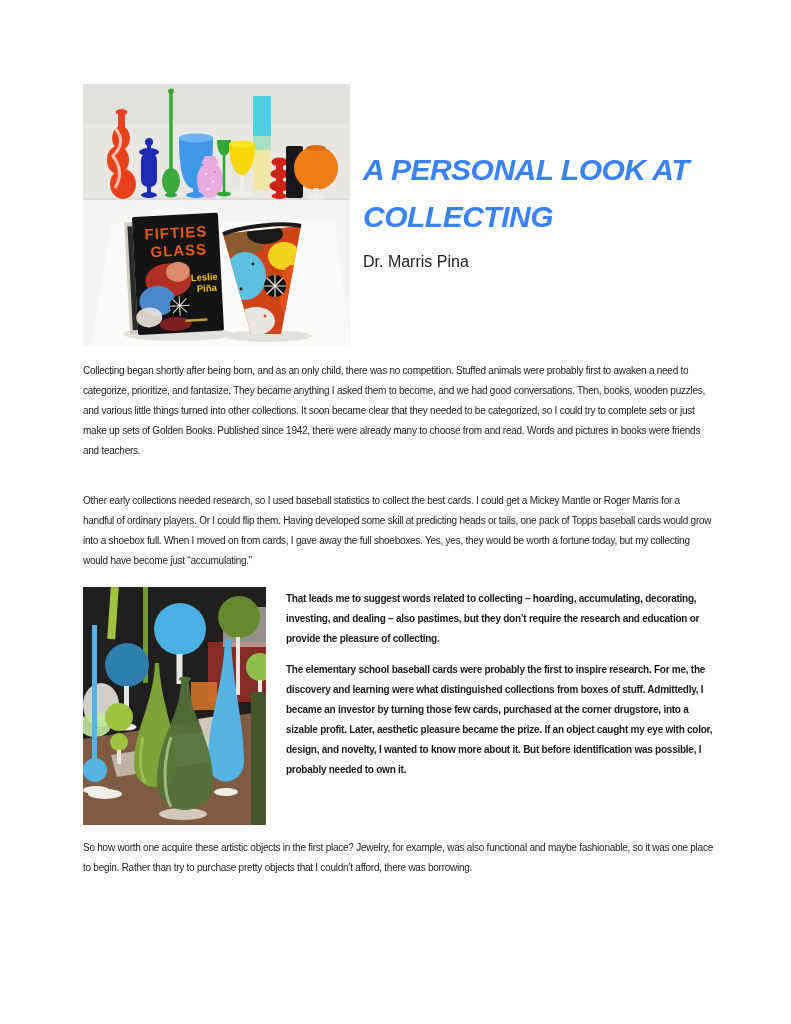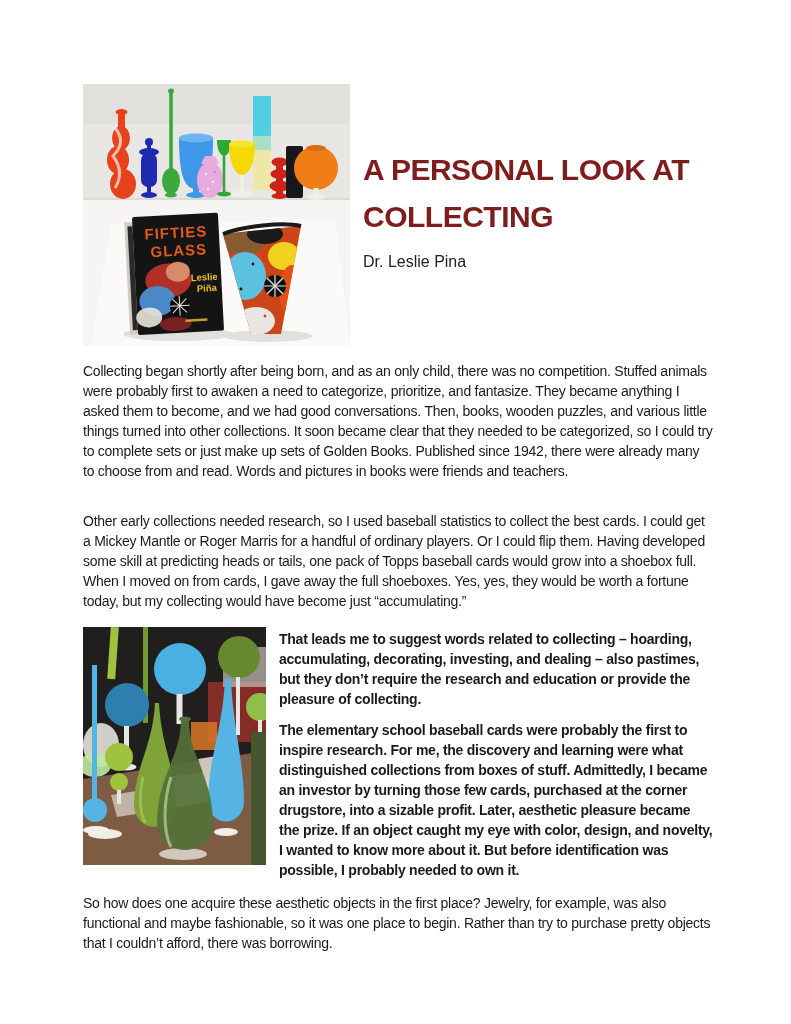--- a/index.html
+++ b/index.html
@@ -12,37 +12,37 @@
   }
   .page { position: relative; width: 791px; height: 1024px; background: #ffffff; }
 
   
   .header { display: flex; align-items: flex-start; margin: 84px 78px 0 83px; }
   .hero-figure { width: 267px; height: 262px; flex: 0 0 auto; }
   .hero-figure svg { display: block; }
   .header-right { margin-left: 13px; padding-top: 62px; width: 360px; }
   .title {
     font-size: 30px; line-height: 47px; font-weight: 700;
-    color: #7f1d1d; letter-spacing: -0.5px;
+    color: #3b82f6; letter-spacing: -0.5px; font-style: italic;
   }
   .byline { font-size: 16px; color: #222; margin-top: 13px; }
 
   
   .content { margin: 0 78px 0 83px; width: 630px; }
   .para {
-    font-size: 14px; line-height: 20px; letter-spacing: -0.25px;
+    font-size: 10px; line-height: 20px; letter-spacing: -0.25px;
     color: #1a1a1a;
   }
   .para.first { margin-top: 15px; }
   .para + .para { margin-top: 30px; }
 
   .media-row { display: flex; align-items: flex-start; margin-top: 16px; }
   .vases-figure { width: 183px; height: 238px; flex: 0 0 auto; }
   .vases-figure svg { display: block; }
-  .media-col { margin-left: 13px; width: 434px; }
+  .media-col { margin-left: 20px; width: 434px; }
   .para.bold { font-weight: 700; margin-top: 2px; }
   .media-col .para + .para { margin-top: 11px; font-weight: bold; }
 
   .para.last { margin-top: 13px; }
 </style>
 </head>
 <body>
 
 <div class="page">
 
@@ -180,21 +180,21 @@
             <circle cx="158" cy="205" r="1.4" fill="#111"></circle>
             <circle cx="182" cy="232" r="1.4" fill="#d04818"></circle>
           </g>
           <path d="M140,150 C160,142 200,138 218,142" stroke="#1a1a1a" stroke-width="4" fill="none"></path>
         </g>
       </svg>
     </figure>
 
     <div class="header-right">
       <h1 class="title">A PERSONAL LOOK AT COLLECTING</h1>
-      <p class="byline">Dr. Leslie Pina</p>
+      <p class="byline">Dr. Marris Pina</p>
     </div>
   </header>
 
   <main class="content">
     <p class="para first">Collecting began shortly after being born, and as an only child, there was no competition. Stuffed animals were probably first to awaken a need to categorize, prioritize, and fantasize. They became anything I asked them to become, and we had good conversations. Then, books, wooden puzzles, and various little things turned into other collections. It soon became clear that they needed to be categorized, so I could try to complete sets or just make up sets of Golden Books. Published since 1942, there were already many to choose from and read. Words and pictures in books were friends and teachers.</p>
     <p class="para">Other early collections needed research, so I used baseball statistics to collect the best cards. I could get a Mickey Mantle or Roger Marris for a handful of ordinary players. Or I could flip them. Having developed some skill at predicting heads or tails, one pack of Topps baseball cards would grow into a shoebox full. When I moved on from cards, I gave away the full shoeboxes. Yes, yes, they would be worth a fortune today, but my collecting would have become just “accumulating.”</p>
 
     <section class="media-row">
 
       <figure class="vases-figure">
@@ -271,15 +271,15 @@
           <rect x="168" y="105" width="15" height="133" fill="#47552c"></rect>
         </svg>
       </figure>
 
       <div class="media-col">
         <p class="para bold">That leads me to suggest words related to collecting – hoarding, accumulating, decorating, investing, and dealing – also pastimes, but they don’t require the research and education or provide the pleasure of collecting.</p>
         <p class="para">The elementary school baseball cards were probably the first to inspire research. For me, the discovery and learning were what distinguished collections from boxes of stuff. Admittedly, I became an investor by turning those few cards, purchased at the corner drugstore, into a sizable profit. Later, aesthetic pleasure became the prize. If an object caught my eye with color, design, and novelty, I wanted to know more about it. But before identification was possible, I probably needed to own it.</p>
       </div>
     </section>
 
-    <p class="para last">So how does one acquire these aesthetic objects in the first place? Jewelry, for example, was also functional and maybe fashionable, so it was one place to begin. Rather than try to purchase pretty objects that I couldn’t afford, there was borrowing.</p>
+    <p class="para last">So how worth one acquire these artistic objects in the first place? Jewelry, for example, was also functional and maybe fashionable, so it was one place to begin. Rather than try to purchase pretty objects that I couldn’t afford, there was borrowing.</p>
   </main>
 </div>
 
 </body></html>

